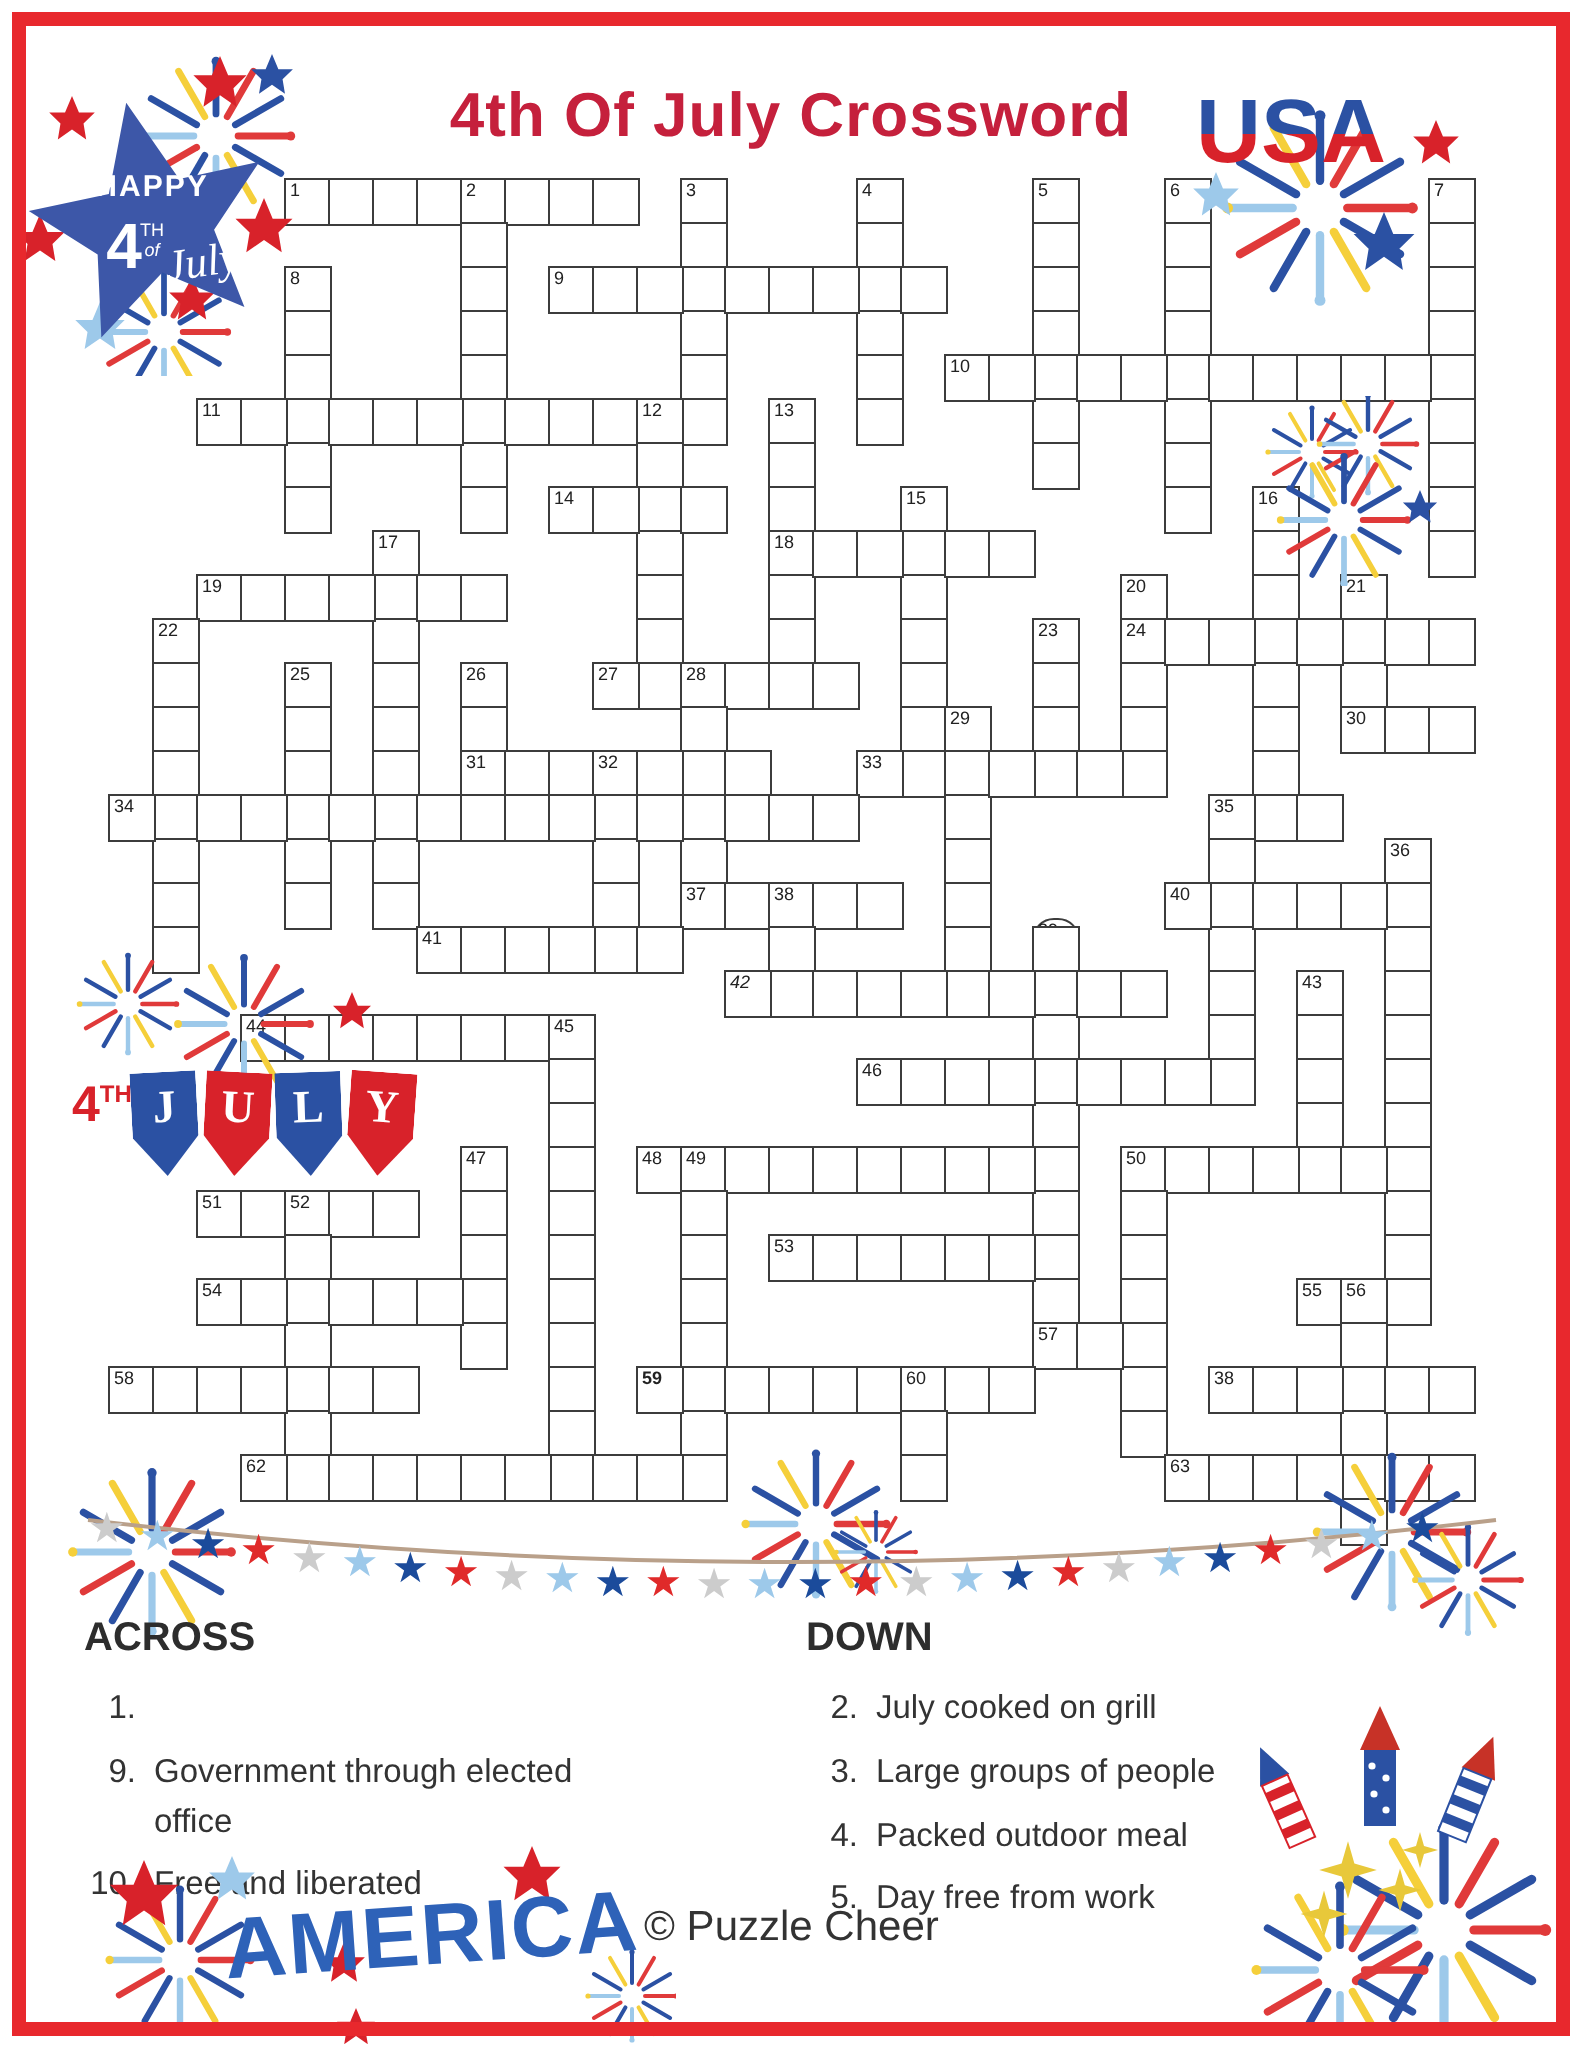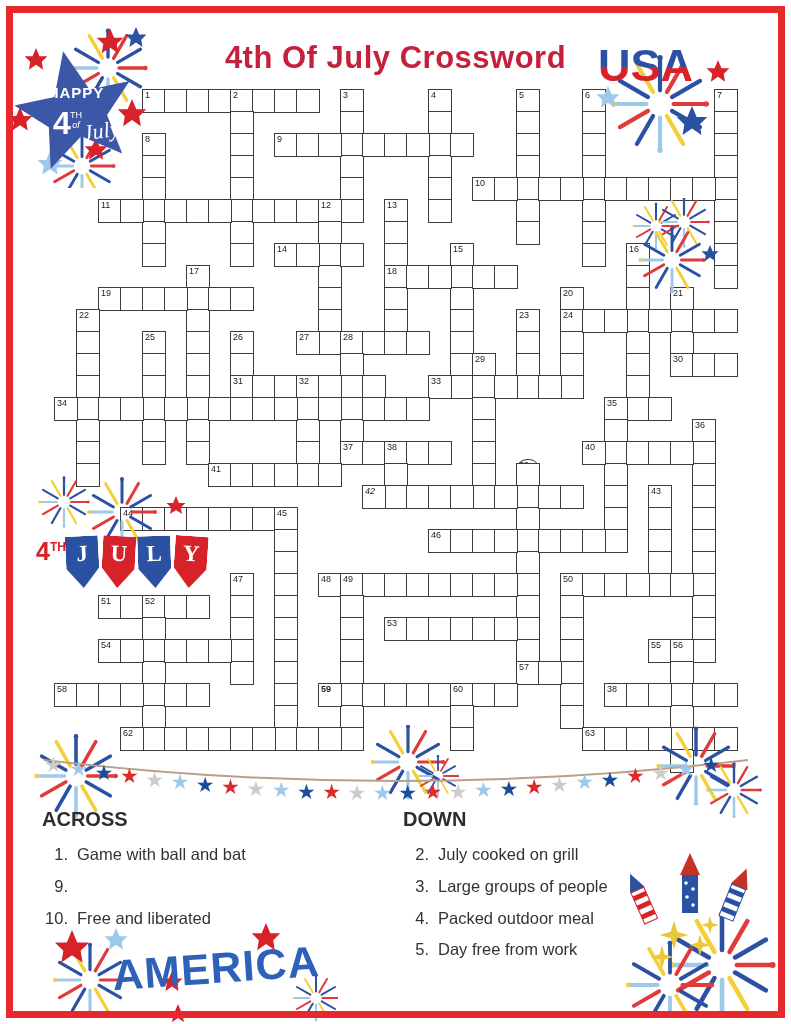--- a/index.html
+++ b/index.html
@@ -708,24 +708,24 @@
     <svg width="110" height="100" viewBox="0 0 110 100">
         <use href="#fw" transform="translate(44,42) scale(0.85)"></use>
     <use href="#fw" transform="translate(82,66) scale(0.6)"></use>
       </svg>
   </div>
 
   <div class="clues-header" style="left:42px;top:808px">ACROSS</div>
   <div class="clue-list" style="left:42px;top:842px" id="across-list">
       <div class="clue">
         <span class="num">1.</span>
-        <span class="txt">Game with ball and bat</span>
       </div>
       <div class="clue">
         <span class="num">9.</span>
+        <span class="txt">Government through elected office</span>
       </div>
       <div class="clue">
         <span class="num">10.</span>
         <span class="txt">Free and liberated</span>
       </div>
     </div>
 
   <div class="clues-header" style="left:403px;top:808px">DOWN</div>
   <div class="clue-list" style="left:403px;top:842px" id="down-list">
       <div class="clue">
@@ -756,20 +756,21 @@
         </g>
       <use href="#st" transform="translate(44,26) scale(1.8)" fill="#D8222A"></use>
       <use href="#st" transform="translate(88,18) scale(1.2)" fill="#9DC9EA"></use>
       <use href="#st" transform="translate(144,60) scale(1.1)" fill="#D8222A"></use>
       <use href="#st" transform="translate(238,16) scale(1.5)" fill="#D8222A"></use>
       <use href="#st" transform="translate(150,92) scale(1.0)" fill="#D8222A"></use>
     </svg>
     <span class="america" style="position:absolute;left:84px;top:22px">AMERICA</span>
   </div>
 
+  <div class="copyright">© Puzzle Cheer</div>
 
   <div class="decor" style="left:612px;top:845px">
     <svg width="172" height="172" viewBox="0 0 172 172">
       <g>
           <use href="#fw" transform="translate(110,120) scale(1.15)"></use>
         </g>
       <g>
           <use href="#fw" transform="translate(58,140) scale(0.95)"></use>
         </g>
       <g transform="rotate(-24 40 78)">

